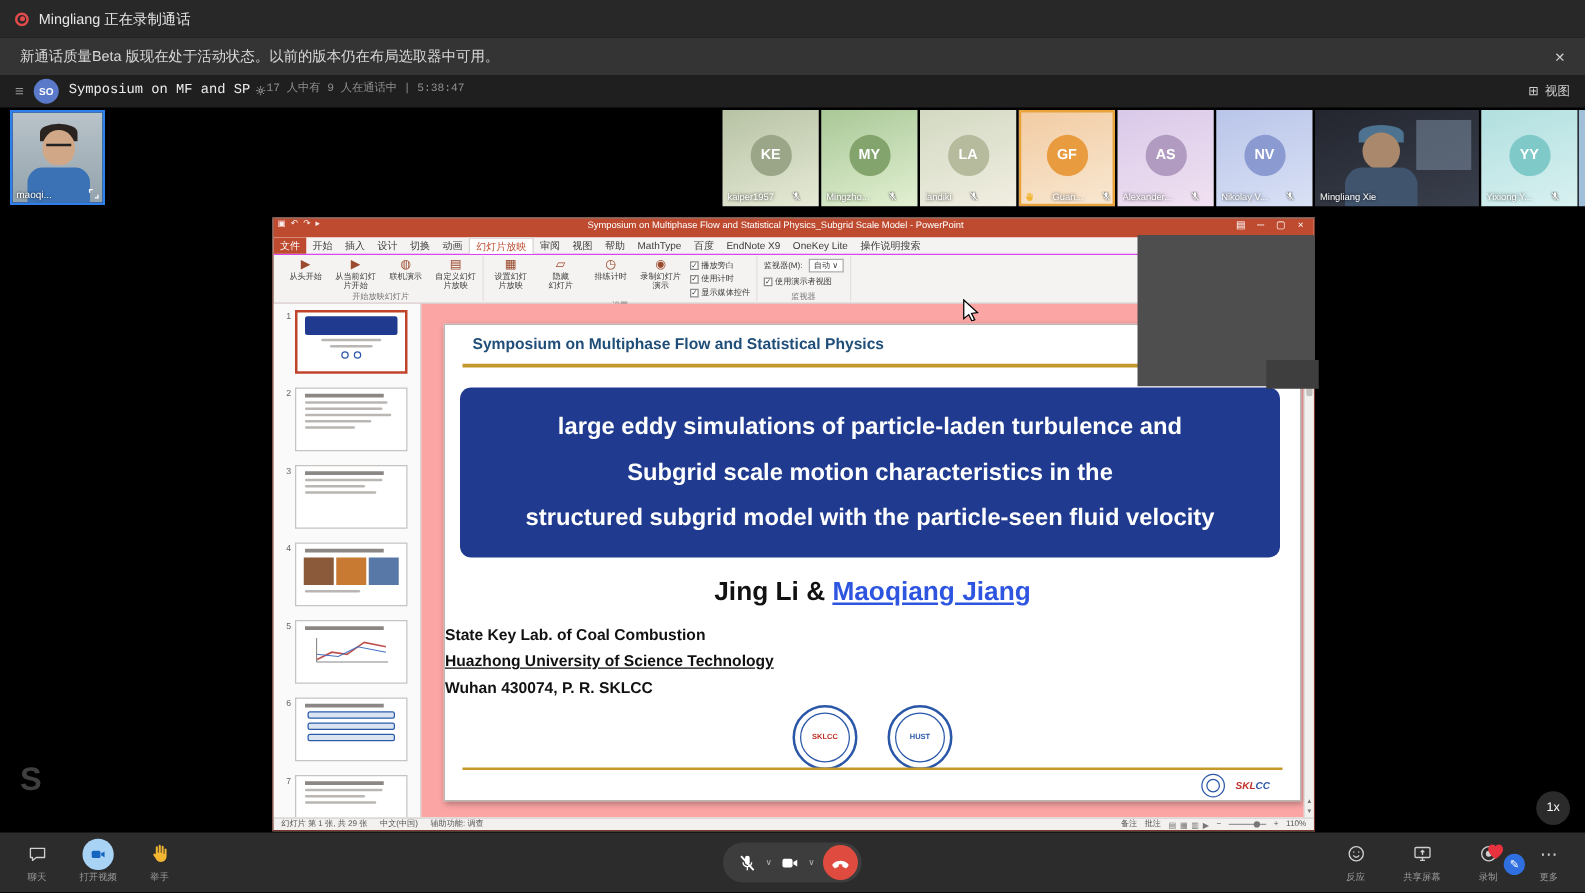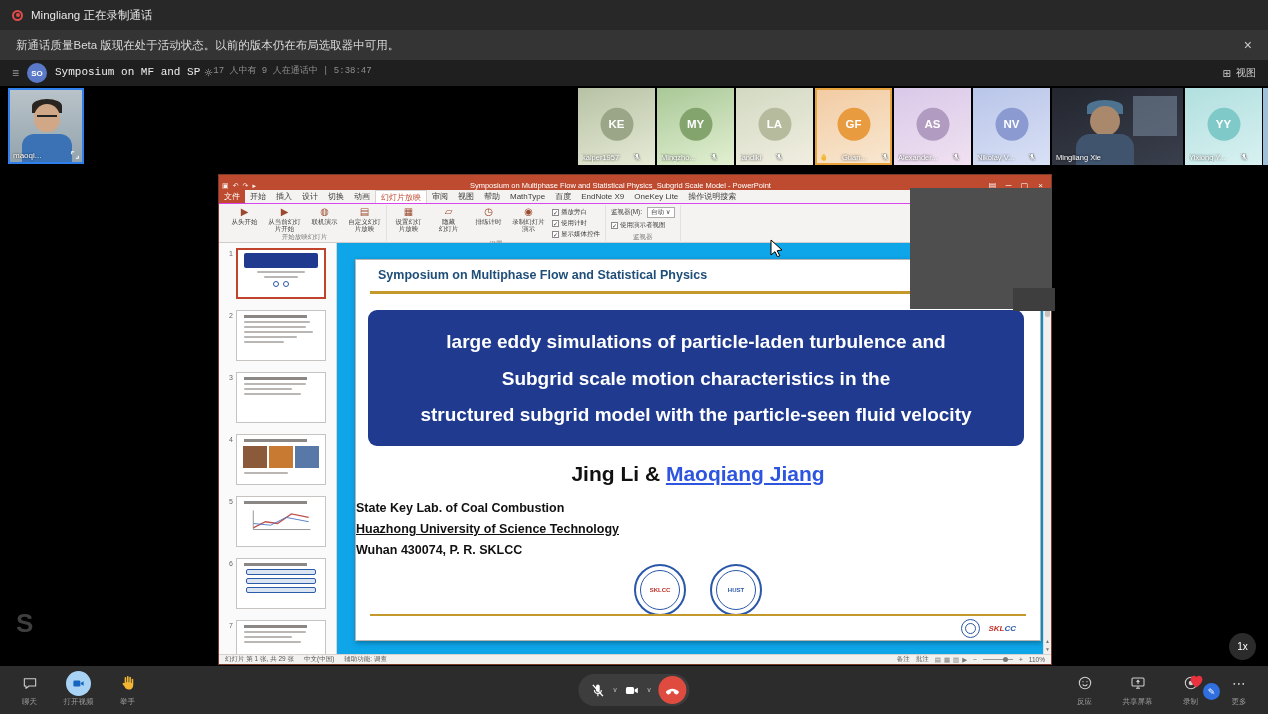--- a/index.html
+++ b/index.html
@@ -52,21 +52,21 @@
   .vp-screen{position:absolute;right:6px;top:8px;width:44px;height:40px;background:#7a8ba0;opacity:.55;}
   .vp-head{position:absolute;left:38px;top:18px;width:30px;height:30px;border-radius:50%;background:#a9886b;}
   .vp-cap{position:absolute;left:35px;top:12px;width:36px;height:14px;border-radius:50% 50% 0 0;background:#4d7390;}
   .vp-body{position:absolute;left:24px;top:46px;width:58px;height:31px;border-radius:14px 14px 0 0;background:#41546e;}
   .partial-tile{position:absolute;right:0;top:88px;width:5px;height:77px;background:#9fc0d8;z-index:14;}
 
   
   .ppt-window{position:absolute;left:218px;top:174px;width:834px;height:491px;background:#fff;z-index:10;
     border:1px solid #7a3b2a;}
   .ppt-titlebar{position:absolute;left:0;top:0;right:0;height:15px;background:#be4b30;color:#fff;
-    display:flex;align-items:flex-end;font-size:7.5px;padding:0 3px;gap:3px;}
+    display:flex;align-items:flex-start;font-size:7.5px;padding:0 3px;gap:3px;}
   .qat{display:flex;gap:4px;font-size:7px;opacity:.9;}
   .ppt-title-text{flex:1;text-align:center;white-space:nowrap;overflow:hidden;text-overflow:ellipsis;font-size:7.5px;}
   .winbtns{display:flex;gap:1px;}
   .winbtns span{width:15px;text-align:center;font-size:8px;}
   .ppt-tabs{position:absolute;left:0;top:15px;right:0;height:14px;background:#f5f3f1;border-bottom:1px solid #d946ef;
     display:flex;align-items:stretch;font-size:8px;color:#3c3c3c;}
   .ppt-tab{padding:0 5px;line-height:13px;white-space:nowrap;}
   .ppt-tab.file{background:#be4b30;color:#fff;}
   .ppt-tab.active{background:#fff;color:#be4b30;border:1px solid #d5d2d0;border-bottom:none;}
   .ppt-ribbon{position:absolute;left:0;top:29px;right:0;height:39px;background:#f5f3f1;border-bottom:1px solid #d0cdcb;
@@ -77,21 +77,21 @@
     font-size:6.5px;color:#3c3c3c;text-align:center;}
   .ricon{font-size:10px;line-height:10px;color:#9a4a2e;}
   .rtext{white-space:pre-line;line-height:7px;}
   .rchecks{display:flex;flex-direction:column;gap:2px;justify-content:center;padding:3px 2px 0 2px;}
   .rcheck{display:flex;gap:2px;align-items:center;color:#3c3c3c;font-size:6.5px;white-space:nowrap;}
   .cbox{width:7px;height:7px;border:1px solid #8a8a8a;background:#fff;font-size:6px;line-height:6px;text-align:center;color:#333;}
   .rlabel{font-size:6.5px;color:#777;text-align:center;padding:1px 0;}
   .rmon{display:flex;flex-direction:column;gap:3px;justify-content:center;flex:1;padding:2px;}
   .mval{border:1px solid #ababab;background:#fff;padding:0 3px;margin-left:3px;}
 
-  .ppt-body{position:absolute;left:0;top:68px;right:0;bottom:10px;display:flex;background:#0ea5e9;}
+  .ppt-body{position:absolute;left:0;top:68px;right:0;bottom:10px;display:flex;background:#fca5a5;}
   .thumb-panel{width:118px;background:#fafafa;border-right:1px solid #d8d5d3;padding-top:5px;overflow:hidden;}
   .titem{display:flex;gap:3px;padding-left:5px;margin-bottom:11px;}
   .tnum{font-size:7px;color:#666;width:9px;text-align:right;padding-top:2px;}
   .tbox{width:90px;height:51px;background:#fff;border:1px solid #c6c3c1;position:relative;flex-shrink:0;overflow:hidden;}
   .tbox.sel{border:2px solid #c0432c;}
   .th-line{height:2px;background:#b9b6b3;margin:3px 7px;border-radius:1px;}
   .th-head{height:2.5px;background:#8a8784;margin:4px 18px 3px 7px;}
   .th-navy{height:15px;background:#1f3a8f;border-radius:2px;margin:3px 6px;}
   .th-dots{display:flex;gap:4px;justify-content:center;margin-top:3px;}
   .th-dots i{width:6px;height:6px;border:1px solid #2a57a8;border-radius:50%;}

